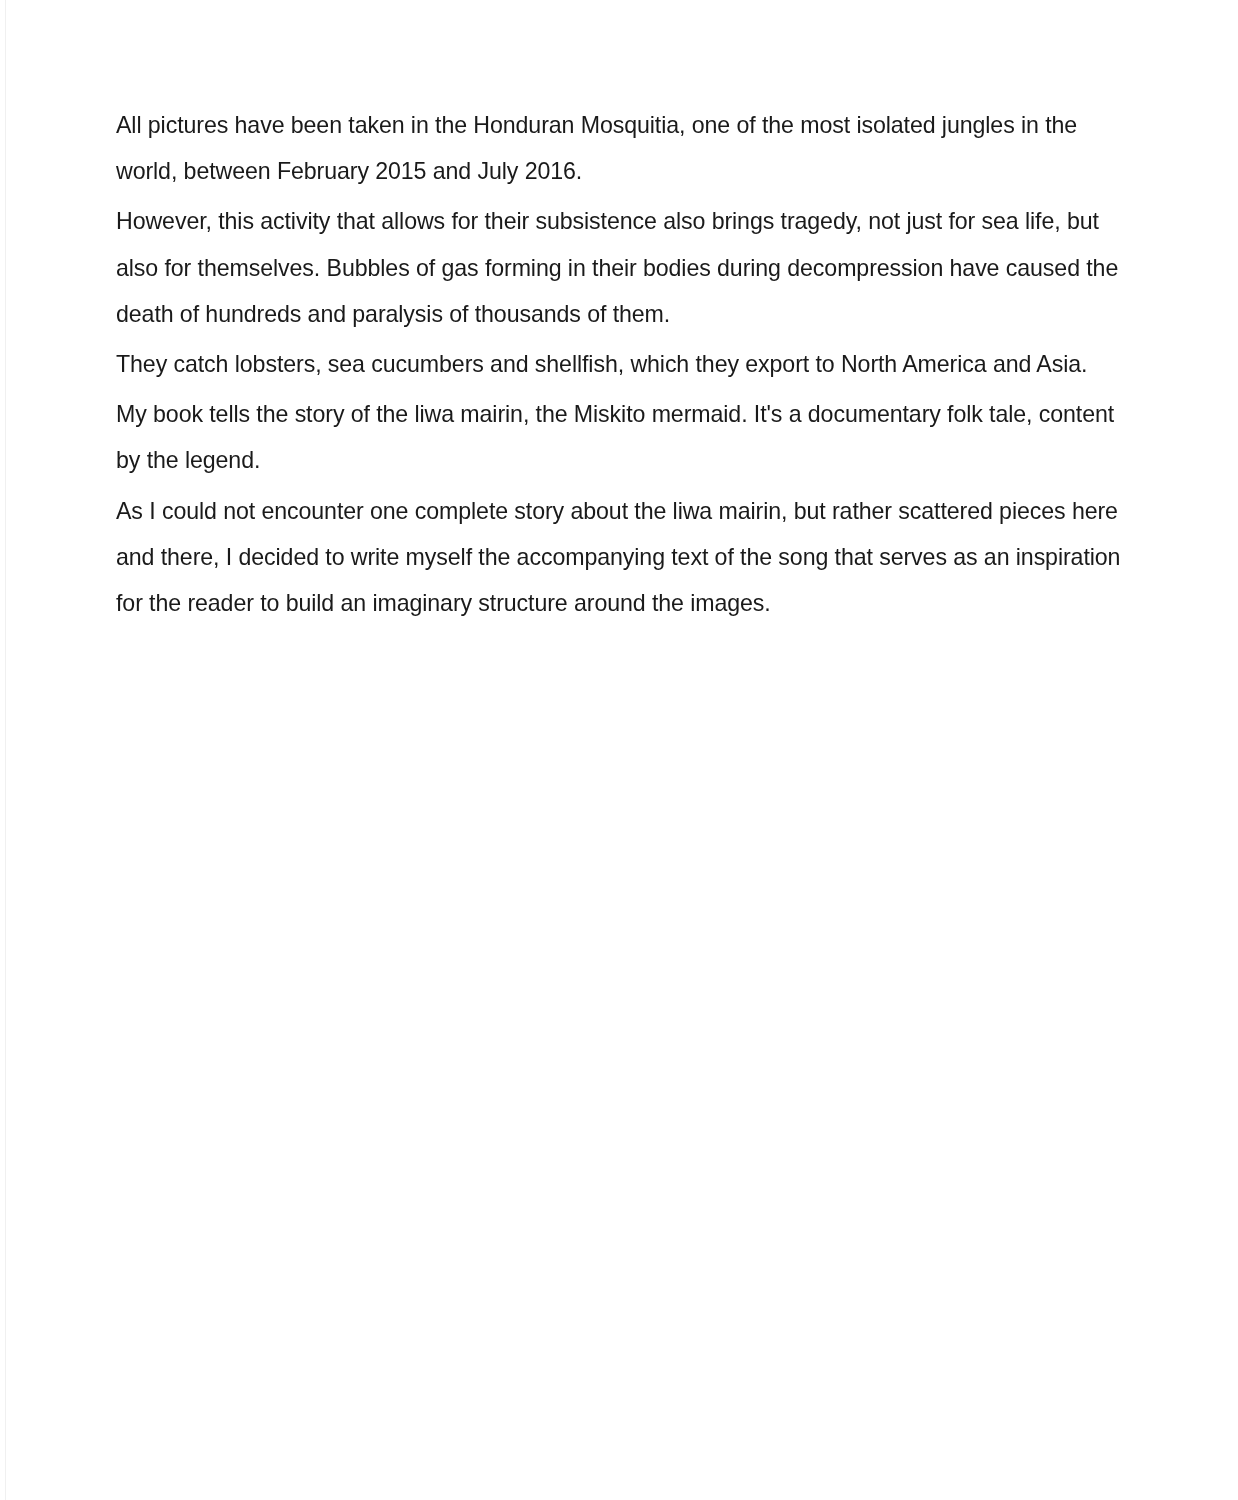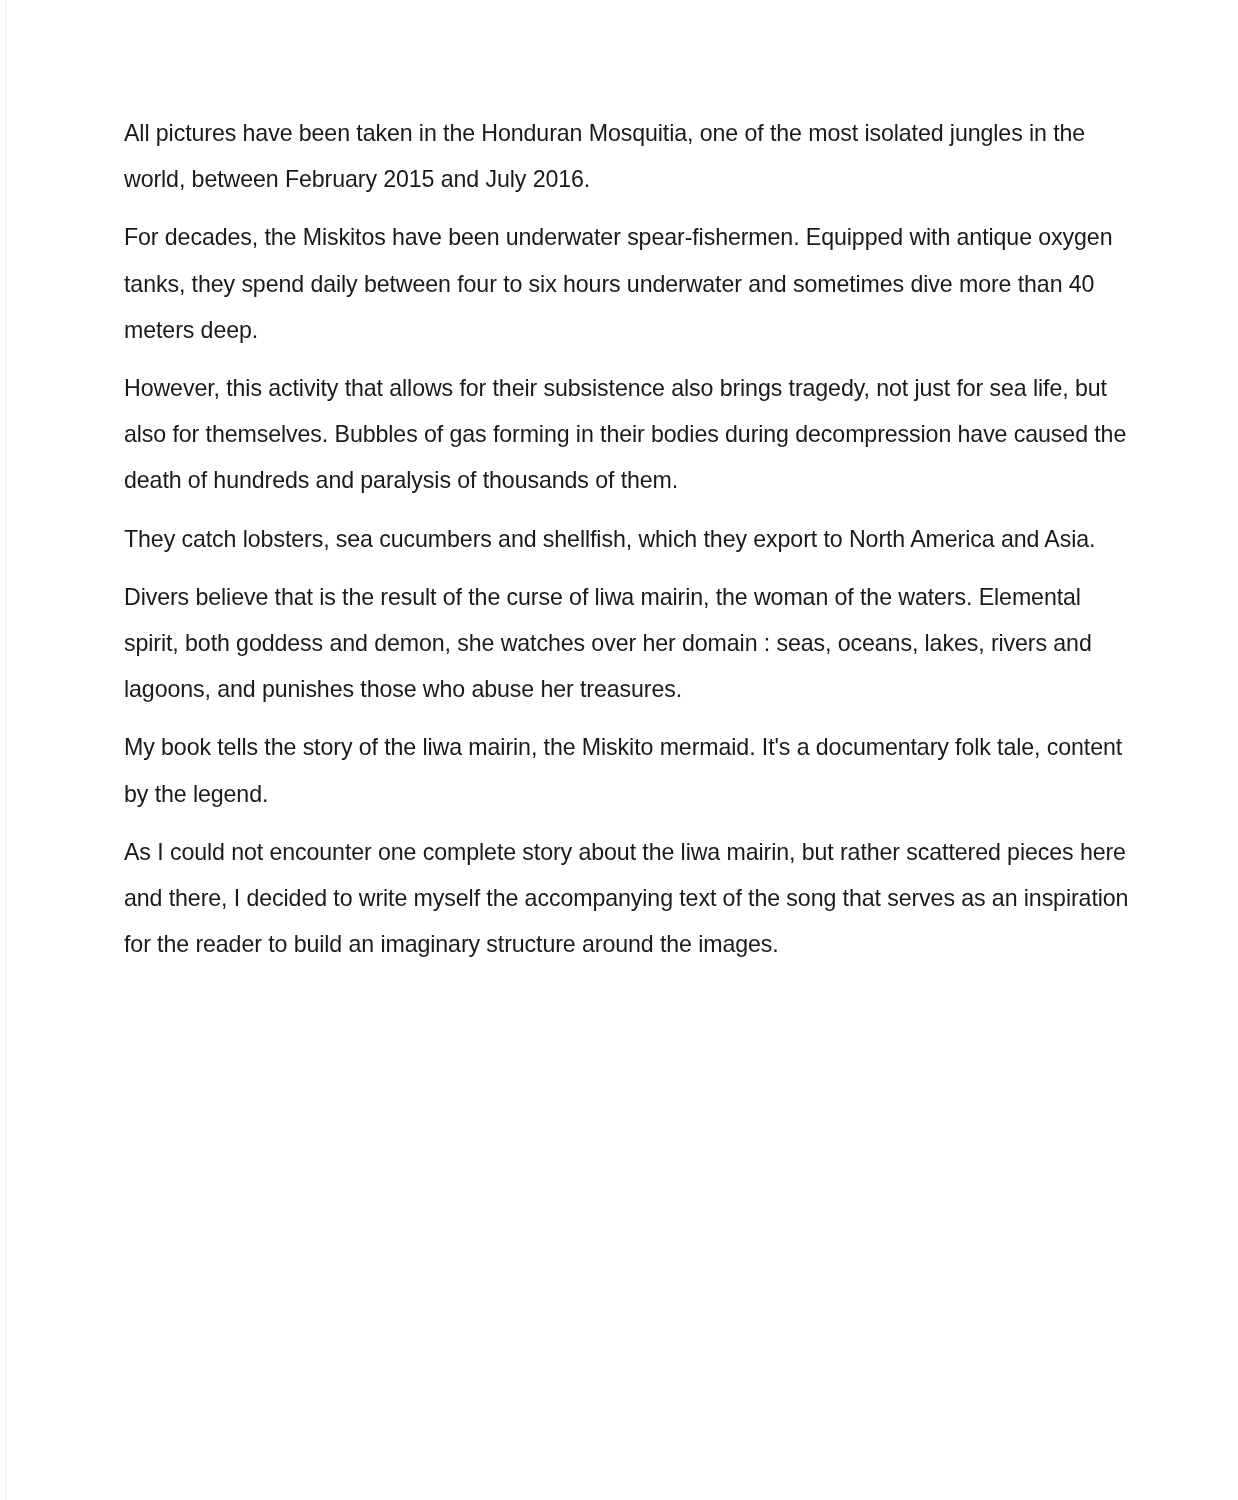--- a/index.html
+++ b/index.html
@@ -26,30 +26,28 @@
       left: 112px;
       top: 98px;
       width: 1030px;
       font-family: "Liberation Sans", sans-serif;
       font-size: 23.2px;
       line-height: 46.2px;
       color: #1a1a1a;
       letter-spacing: -0.1px;
     }
     .paragraph {
-      margin: 12px;
+      margin: 4px;
       padding: 0;
     }
   </style>
 </head>
 <body>
 
 <div class="page-edge"></div>
 
 <div class="document">
   <p class="paragraph">All pictures have been taken in the Honduran Mosquitia, one of the most isolated jungles in the world, between February 2015 and July 2016.</p>
-  <p class="paragraph">For decades, the Miskitos have been underwater spear-fishermen. Equipped with antique oxygen tanks, they spend daily between four to six hours underwater and sometimes dive more than 40 meters deep.</p>
   <p class="paragraph">However, this activity that allows for their subsistence also brings tragedy, not just for sea life, but also for themselves. Bubbles of gas forming in their bodies during decompression have caused the death of hundreds and paralysis of thousands of them.</p>
   <p class="paragraph">They catch lobsters, sea cucumbers and shellfish, which they export to North America and Asia.</p>
-  <p class="paragraph">Divers believe that is the result of the curse of liwa mairin, the woman of the waters. Elemental spirit, both goddess and demon, she watches over her domain : seas, oceans, lakes, rivers and lagoons, and punishes those who abuse her treasures.</p>
   <p class="paragraph">My book tells the story of the liwa mairin, the Miskito mermaid. It's a documentary folk tale, content by the legend.</p>
   <p class="paragraph">As I could not encounter one complete story about the liwa mairin, but rather scattered pieces here and there, I decided to write myself the accompanying text of the song that serves as an inspiration for the reader to build an imaginary structure around the images.</p>
 </div>
 
 </body></html>

